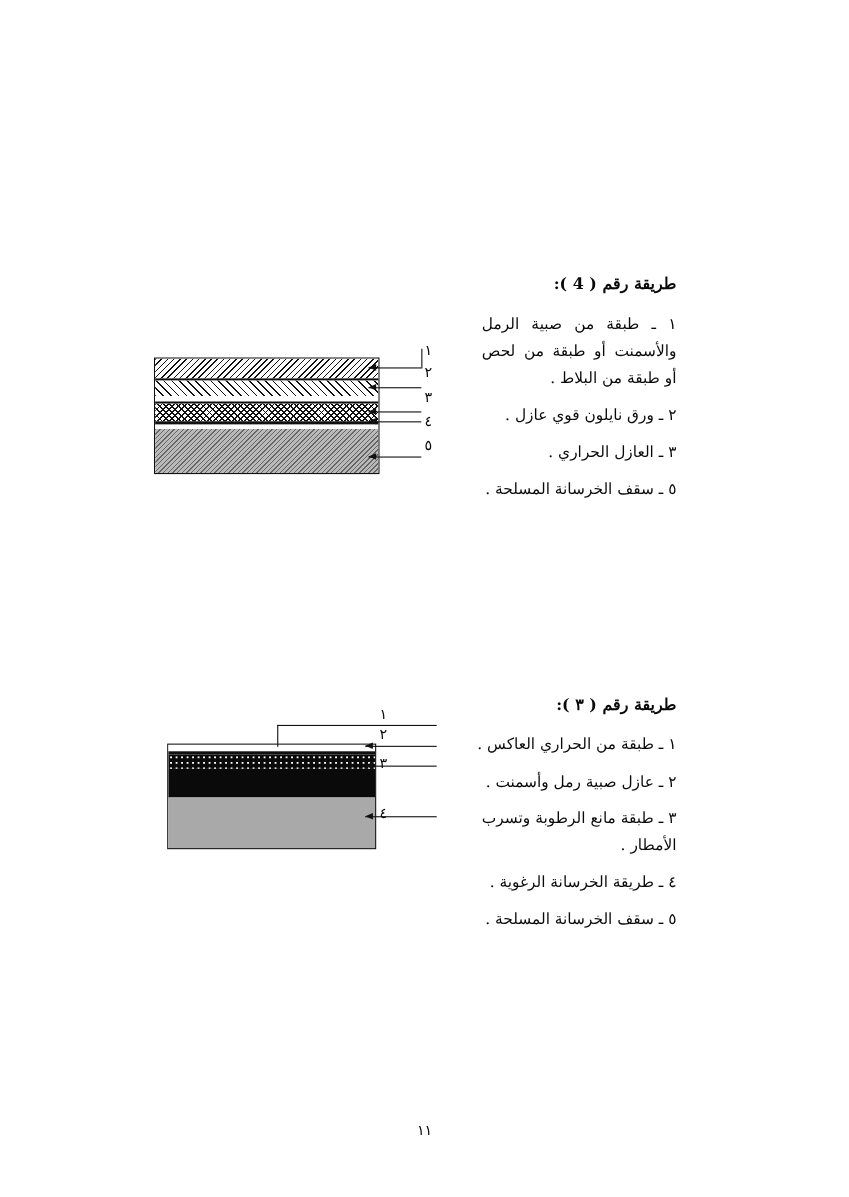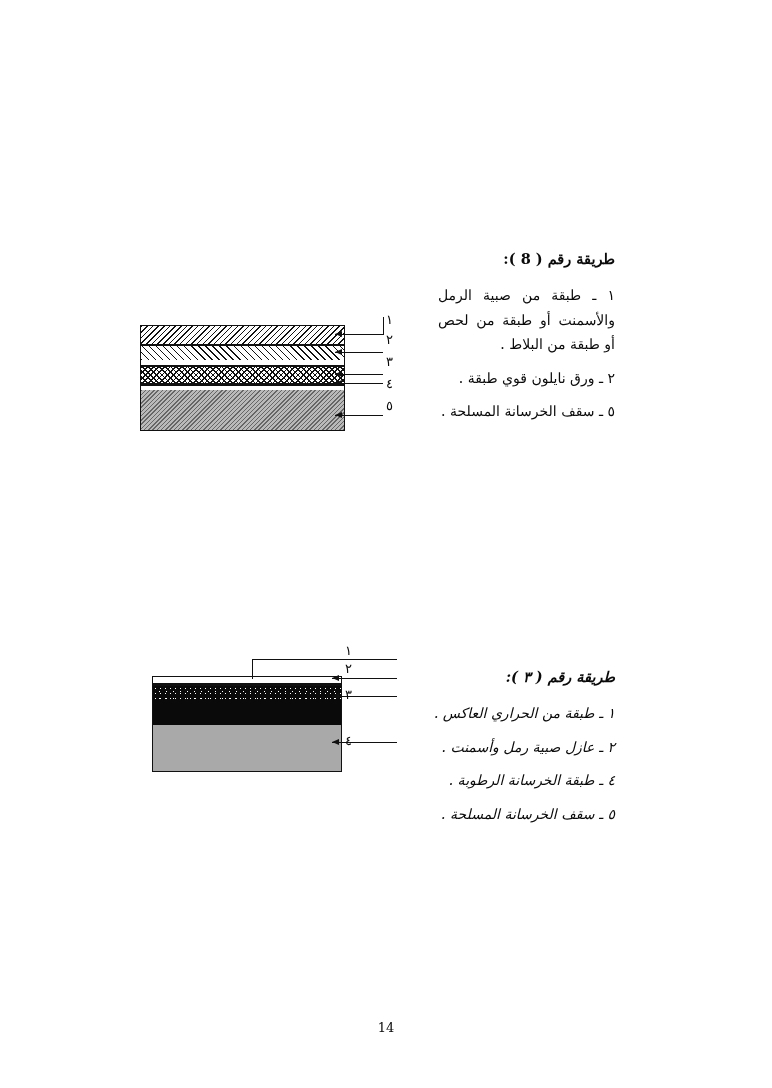--- a/index.html
+++ b/index.html
@@ -176,29 +176,33 @@
     <div class="arrow-left" style="left:195px; top:86.5px;"></div>
 
     <span class="callout-num" style="left:246px; top:-12px;">١</span>
     <span class="callout-num" style="left:246px; top:8px;">٢</span>
     <span class="callout-num" style="left:246px; top:30px;">٣</span>
     <span class="callout-num" style="left:246px; top:52px;">٤</span>
     <span class="callout-num" style="left:246px; top:74px;">٥</span>
   </div>
 
   <div class="text-col" style="left:410px; top:250px; width:205px;">
-    <div class="sec-title">طريقة رقم ( 8 ):</div>
+    <div class="sec-title">طريقة رقم ( 4 ):</div>
     <ul class="items">
       <li class="justify">
         <span class="num">١ ـ</span>
         <span>طبقة من صبية الرمل والأسمنت أو طبقة من لحص أو طبقة من البلاط .</span>
       </li>
       <li>
         <span class="num">٢ ـ</span>
-        <span>ورق نايلون قوي طبقة .</span>
+        <span>ورق نايلون قوي عازل .</span>
+      </li>
+      <li>
+        <span class="num">٣ ـ</span>
+        <span>العازل الحراري .</span>
       </li>
       <li>
         <span class="num">٥ ـ</span>
         <span>سقف الخرسانة المسلحة .</span>
       </li>
     </ul>
   </div>
 
   <div class="figure" style="left:152px; top:676px; width:230px; height:110px;">
 
@@ -220,37 +224,41 @@
     <div class="arrow-left" style="left:180px; top:-1px;"></div>
     <div class="arrow-left" style="left:180px; top:17px;"></div>
     <div class="arrow-left" style="left:180px; top:63px;"></div>
 
     <span class="callout-num" style="left:193px; top:-32px;">١</span>
     <span class="callout-num" style="left:193px; top:-14px;">٢</span>
     <span class="callout-num" style="left:193px; top:12px;">٣</span>
     <span class="callout-num" style="left:193px; top:58px;">٤</span>
   </div>
 
-  <div class="text-col" style="left:410px; top:668px; width:205px;font-style:italic;">
+  <div class="text-col" style="left:410px; top:632px; width:205px;">
     <div class="sec-title">طريقة رقم ( ٣ ):</div>
     <ul class="items">
       <li>
         <span class="num">١ ـ</span>
         <span>طبقة من الحراري العاكس .</span>
       </li>
       <li>
         <span class="num">٢ ـ</span>
         <span>عازل صبية رمل وأسمنت .</span>
       </li>
+      <li class="justify">
+        <span class="num">٣ ـ</span>
+        <span>طبقة مانع الرطوبة وتسرب الأمطار .</span>
+      </li>
       <li>
         <span class="num">٤ ـ</span>
-        <span>طبقة الخرسانة الرطوبة .</span>
+        <span>طريقة الخرسانة الرغوية .</span>
       </li>
       <li>
         <span class="num">٥ ـ</span>
         <span>سقف الخرسانة المسلحة .</span>
       </li>
     </ul>
   </div>
 
-  <div class="page-num" style="top:1020px;">14</div>
+  <div class="page-num" style="top:1020px;">١١</div>
 
 </div>
 
 </body></html>

